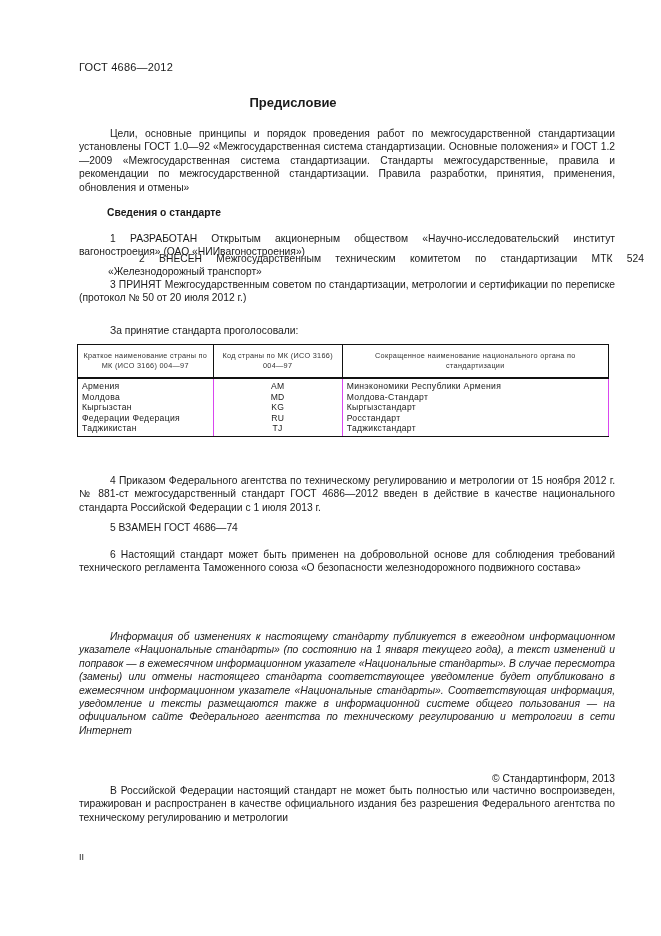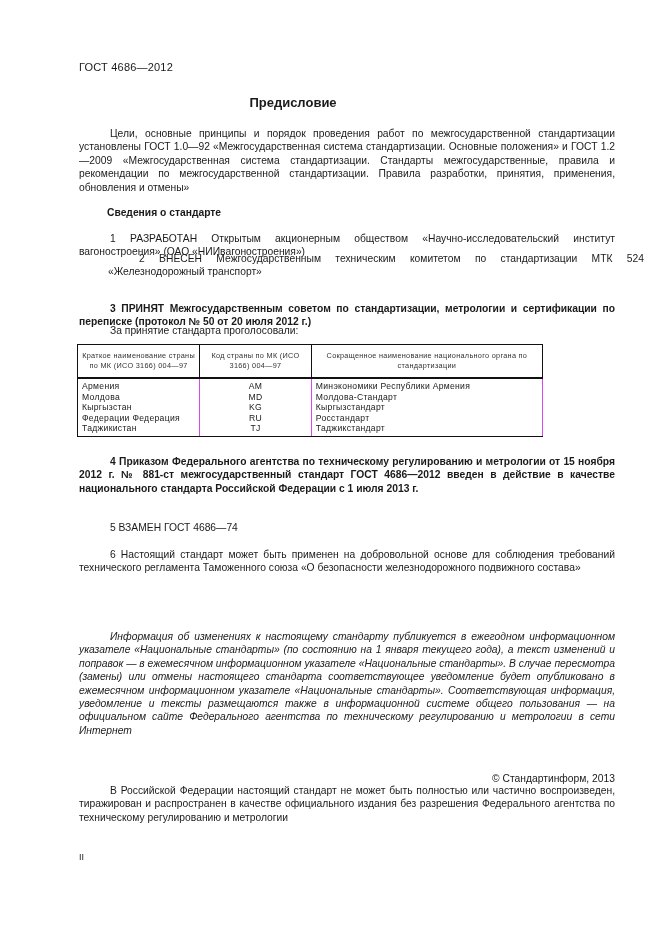--- a/index.html
+++ b/index.html
@@ -11,21 +11,21 @@
   .hdr { left: 79px; top: 61px; font-size: 11px; font-weight: normal; letter-spacing: 0.2px; }
   .title { left: 0; width: 558px; top: 95px; text-align: center; font-size: 13px; font-weight: bold; padding-left: 28px; box-sizing: border-box; }
   .para {
     left: 79px; width: 536px; font-size: 10.3px; line-height: 13.4px;
     text-align: justify; text-indent: 31px;
   }
   .sub { left: 107px; top: 207px; font-size: 10.3px; font-weight: bold; }
   .italic { font-style: italic; }
 
   table.vote {
-    position: absolute; left: 77px; top: 344px; width: 466px;
+    position: absolute; left: 77px; top: 344px; width: 532px;
     border-collapse: collapse; font-size: 8.6px; letter-spacing: 0.3px;
   }
   table.vote th {
     font-weight: normal; font-size: 7.3px; line-height: 10px; color: #333;
     border: 1px solid #111; border-bottom: 2px solid #111;
     height: 32px; padding: 0 4px; text-align: center; vertical-align: middle;
   }
   table.vote td {
     border-left: 1px solid #111; border-right: 1px solid #d946ef;
     padding: 0 4px; line-height: 10.6px; vertical-align: top;
@@ -42,21 +42,21 @@
 <div class="abs hdr">ГОСТ  4686—2012</div>
 
 <div class="abs title">Предисловие</div>
 
 <div class="abs para" style="top:127px;">Цели, основные принципы и порядок проведения работ по межгосударственной стандартизации установлены ГОСТ 1.0—92 «Межгосударственная система стандартизации. Основные положения» и ГОСТ 1.2—2009 «Межгосударственная система стандартизации. Стандарты межгосударственные, правила и рекомендации по межгосударственной стандартизации. Правила разработки, принятия, применения, обновления и отмены»</div>
 
 <div class="abs sub">Сведения о стандарте</div>
 
 <div class="abs para" style="top:232px;">1  РАЗРАБОТАН Открытым акционерным обществом «Научно-исследовательский институт вагоностроения» (ОАО «НИИвагоностроения»)</div>
 <div class="abs para" style="top:252px;margin-left:29px;">2  ВНЕСЕН Межгосударственным техническим комитетом по стандартизации МТК 524 «Железнодорожный транспорт»</div>
-<div class="abs para" style="top:302px;font-weight:bold;">3  ПРИНЯТ Межгосударственным советом по стандартизации, метрологии и сертификации по переписке (протокол № 50 от 20 июля 2012 г.)</div>
+<div class="abs para" style="top:278px;">3  ПРИНЯТ Межгосударственным советом по стандартизации, метрологии и сертификации по переписке (протокол № 50 от 20 июля 2012 г.)</div>
 
 <div class="abs para" style="top:324px;">За принятие стандарта проголосовали:</div>
 
 <table class="vote">
   <colgroup>
     <col style="width:137px">
     <col style="width:131px">
     <col style="width:270px">
   </colgroup>
   <thead>
@@ -88,21 +88,21 @@
       <td>Росстандарт</td>
     </tr>
     <tr class="last">
       <td>Таджикистан</td>
       <td class="c2">TJ</td>
       <td>Таджикстандарт</td>
     </tr>
   </tbody>
 </table>
 
-<div class="abs para" style="top:455px;font-weight:bold;">4  Приказом Федерального агентства по техническому регулированию и метрологии от 15 ноября 2012 г. № 881-ст межгосударственный стандарт ГОСТ 4686—2012 введен в действие в качестве национального стандарта Российской Федерации с 1 июля 2013 г.</div>
+<div class="abs para" style="top:474px;">4  Приказом Федерального агентства по техническому регулированию и метрологии от 15 ноября 2012 г. № 881-ст межгосударственный стандарт ГОСТ 4686—2012 введен в действие в качестве национального стандарта Российской Федерации с 1 июля 2013 г.</div>
 <div class="abs para" style="top:521px;">5  ВЗАМЕН ГОСТ 4686—74</div>
 <div class="abs para" style="top:548px;">6  Настоящий стандарт может быть применен на добровольной основе для соблюдения требований технического регламента Таможенного союза «О безопасности железнодорожного подвижного состава»</div>
 
 <div class="abs para italic" style="top:630px;">Информация об изменениях к настоящему стандарту публикуется в ежегодном информационном указателе «Национальные стандарты» (по состоянию на 1 января текущего года), а текст изменений и поправок — в ежемесячном информационном указателе «Национальные стандарты». В случае пересмотра (замены) или отмены настоящего стандарта соответствующее уведомление будет опубликовано в ежемесячном информационном указателе «Национальные стандарты». Соответствующая информация, уведомление и тексты размещаются также в информационной системе общего пользования — на официальном сайте Федерального агентства по техническому регулированию и метрологии в сети Интернет</div>
 
 <div class="abs copyright">© Стандартинформ, 2013</div>
 
 <div class="abs para" style="top:784px;">В Российской Федерации настоящий стандарт не может быть полностью или частично воспроизведен, тиражирован и распространен в качестве официального издания без разрешения Федерального агентства по техническому регулированию и метрологии</div>
 
 <div class="abs pagenum">II</div>

